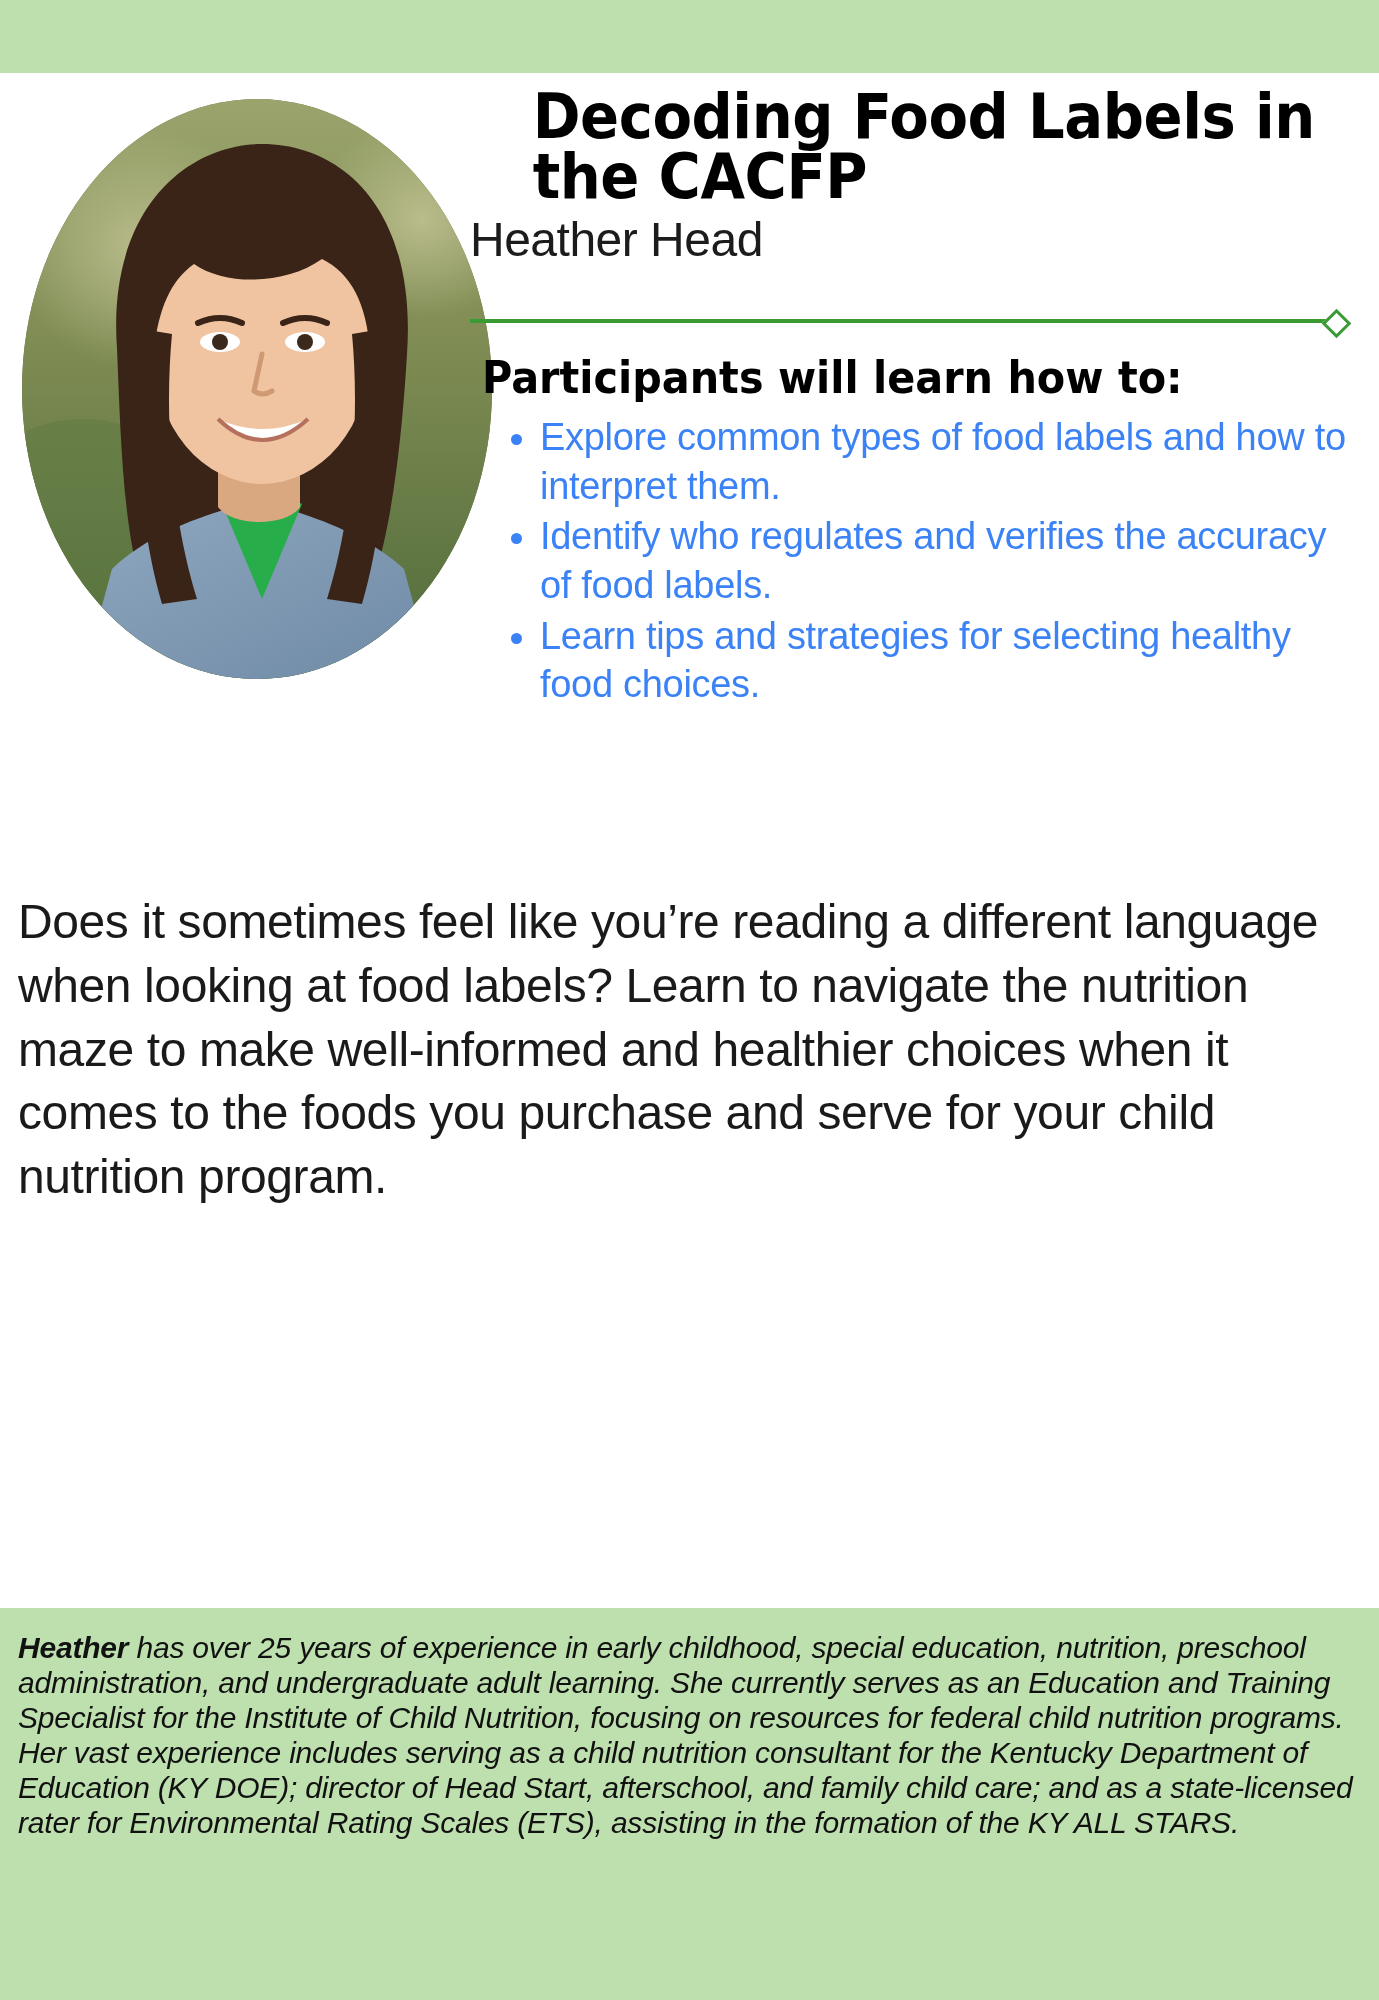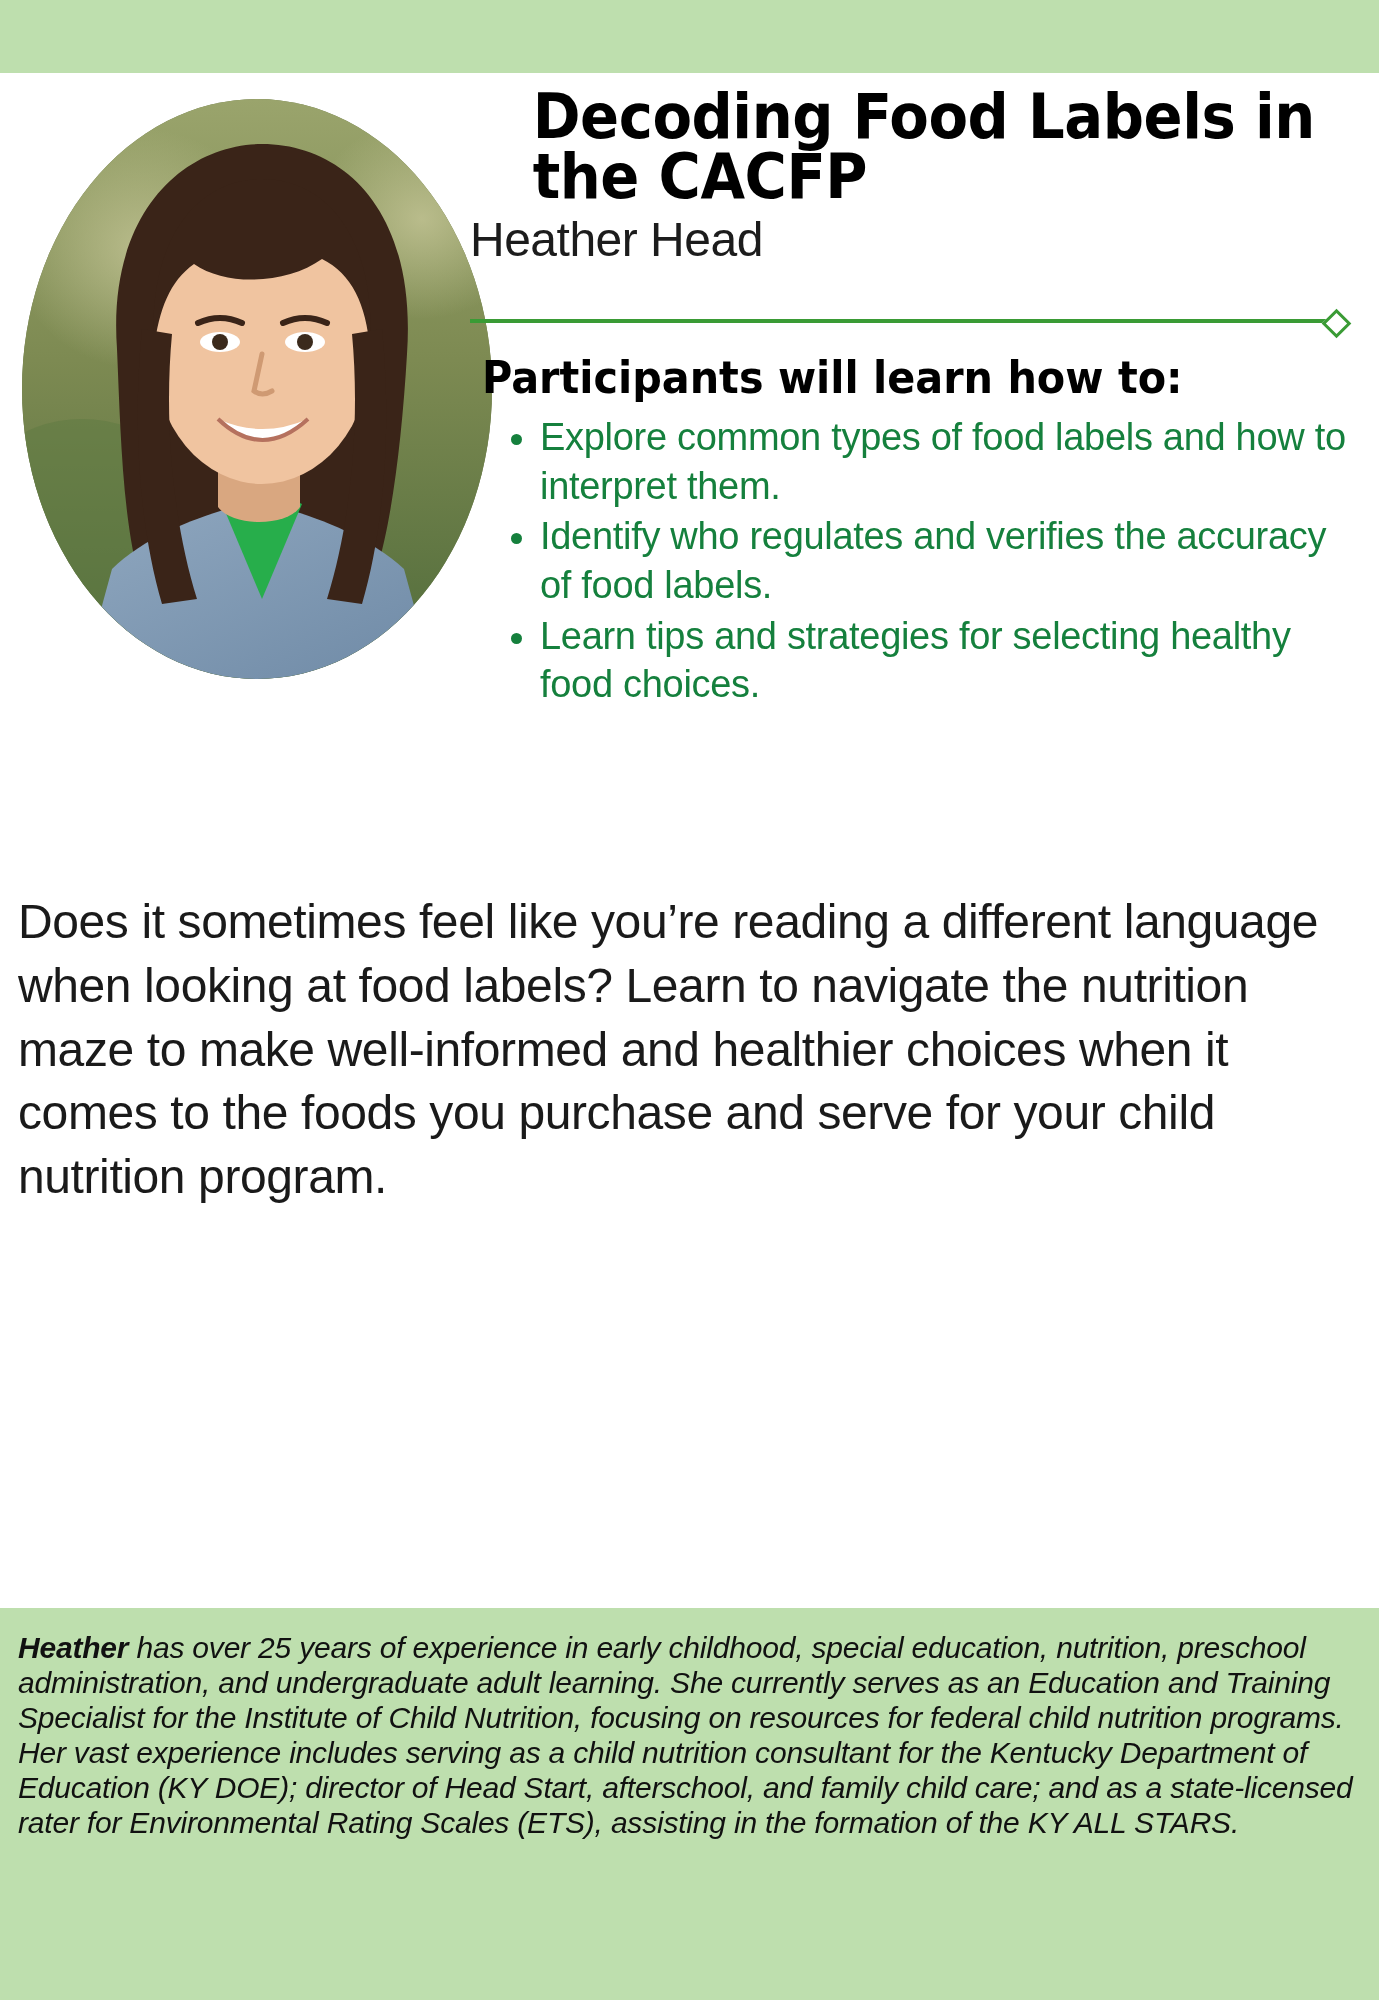--- a/index.html
+++ b/index.html
@@ -130,21 +130,21 @@
   }
   .objectives-list {
     margin: 0;
     padding-left: 58px;
     list-style: disc;
   }
   .objectives-list li {
     font-family: "Liberation Sans", sans-serif;
     font-size: 38px;
     line-height: 1.28;
-    color: #15803d;
+    color: #3b82f6;
     margin-bottom: 2px;
     letter-spacing: -0.3px;
   }
 
   
   .description {
     position: absolute;
     top: 890px;
     left: 18px;
     width: 1350px;

